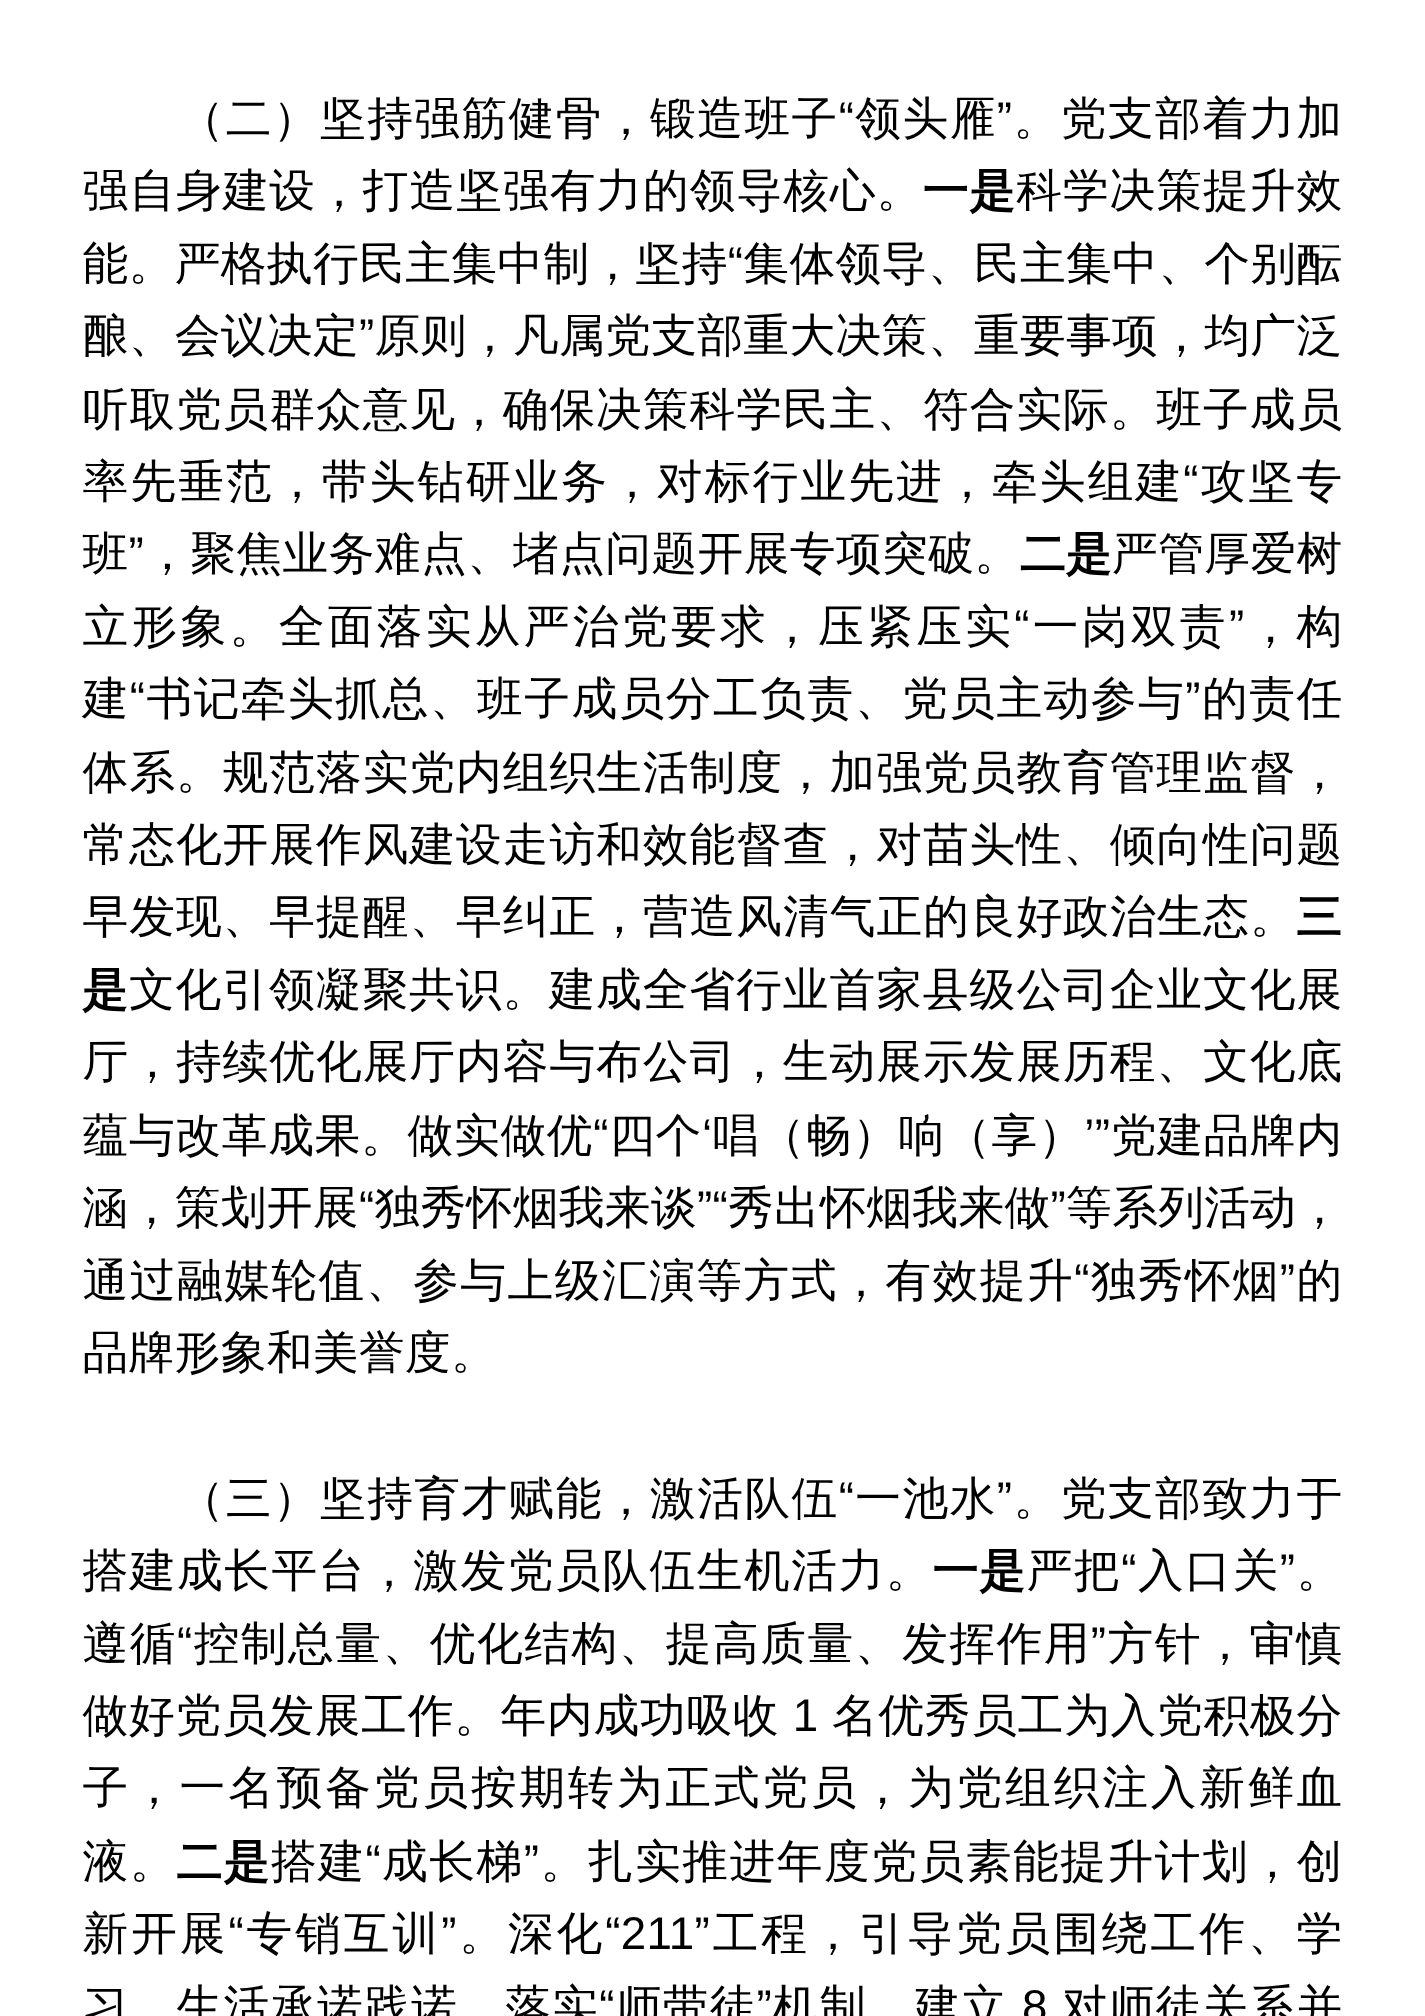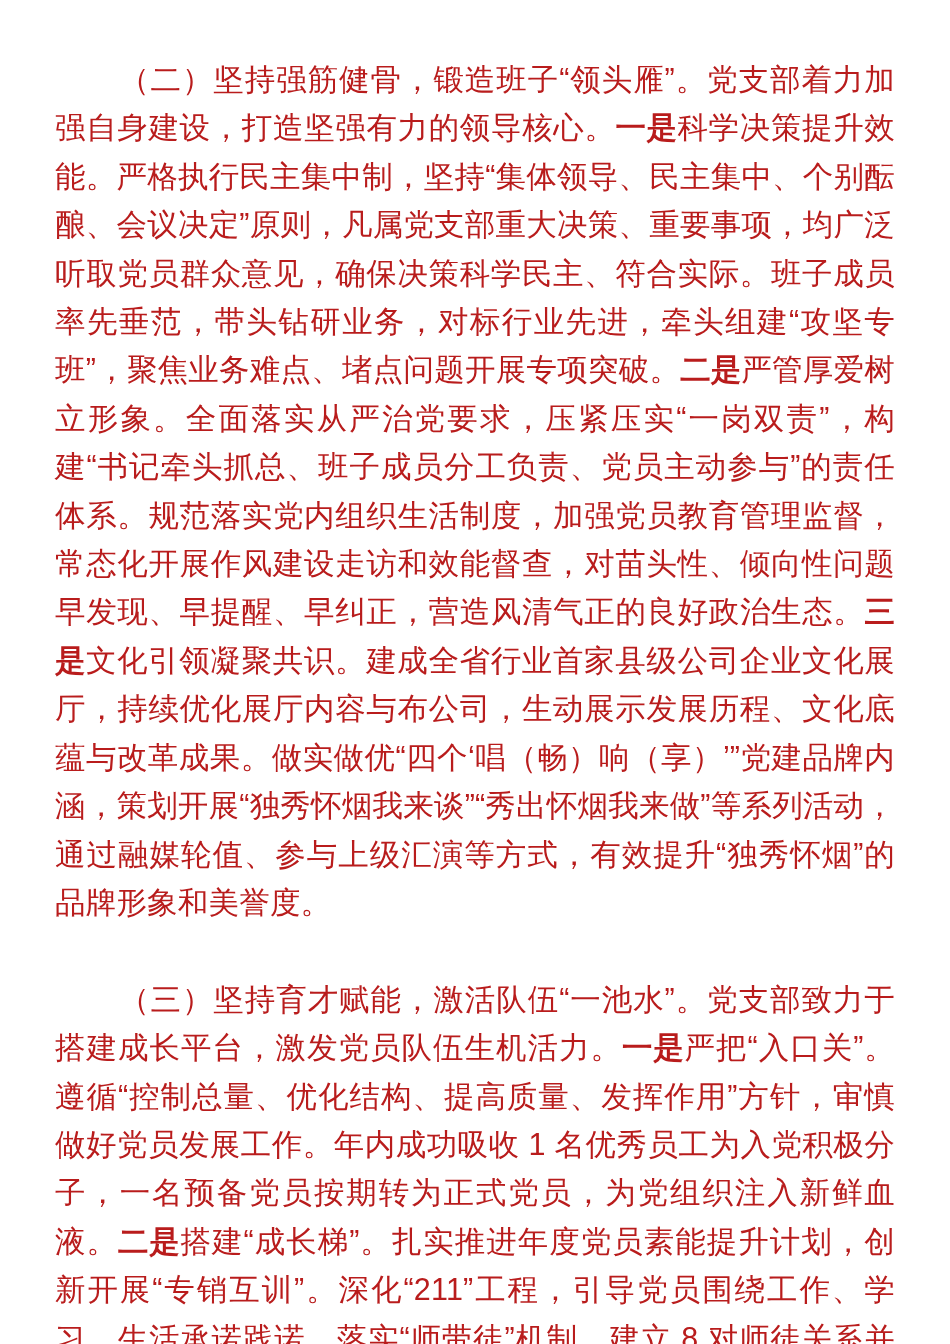--- a/index.html
+++ b/index.html
@@ -30,21 +30,21 @@
 
   .para {
     margin: 0;
     font-size: 30.5px;
     line-height: 48.4px;
     letter-spacing: 0.2px;
     text-align: justify;
     text-justify: inter-character;
     text-align-last: left;
     word-break: break-all;
-    color: #b91c1c;
+    color: #000000;
     font-weight: 400;
   }
 
   .para.indent {
     text-indent: 64px;
   }
 
   .spacer-line {
     height: 48.4px;
   }

